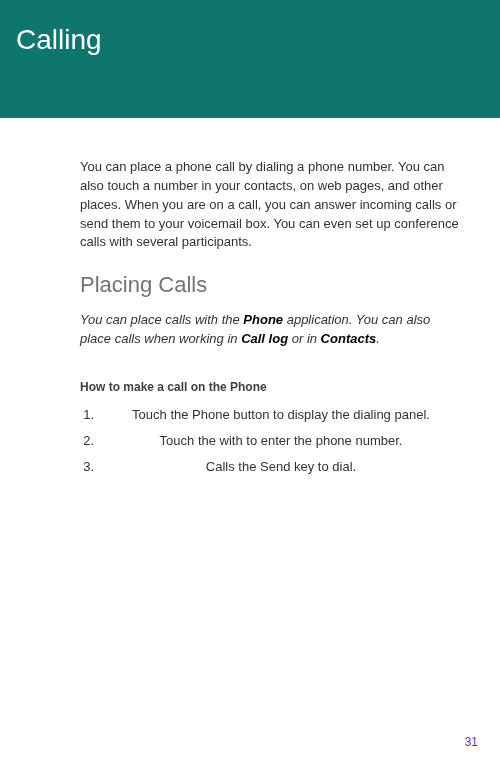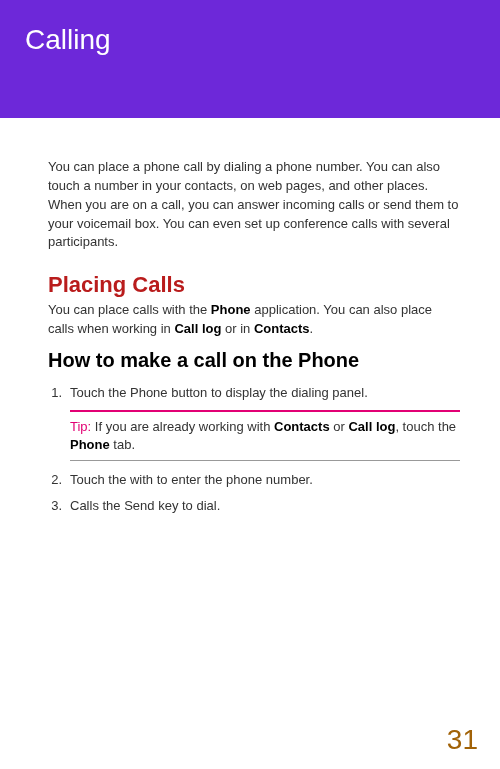--- a/index.html
+++ b/index.html
@@ -7,83 +7,85 @@
       width: 500px;
       height: 769px;
       font-family: Arial, Helvetica, sans-serif;
       background: #fff;
       position: relative;
       font-size: 13px;
       color: #333;
       line-height: 1.4;
     }
     .header {
-      background: #6d28d9;
+      background: #0f766e;
       height: 118px;
-      padding: 20px 25px;
+      padding: 20px 16px;
     }
     .header-title {
       color: #fff;
       font-size: 28px;
       font-weight: 400;
     }
     .content {
-      padding: 40px 40px 0 48px;
+      padding: 40px 40px 0 80px;
     }
     .intro {
       margin-bottom: 18px;
       line-height: 1.45;
     }
     .section-heading {
-      color: #b91c1c;
+      color: #737373;
       font-size: 22px;
-      font-weight: 700;
-      margin-bottom: 0;
+      font-weight: 400;
+      margin-bottom: 10px;
     }
     .section-para {
-      margin-bottom: 7px;
+      margin-bottom: 30px;
       line-height: 1.45;
+      font-style: italic;
     }
     .subheading {
-      font-size: 20px;
+      font-size: 12px;
       font-weight: 700;
-      color: #000000;
+      color: #404040;
       margin-bottom: 10px;
     }
     .bold { font-weight: 700; color: #000; }
     .step {
       display: flex;
       margin-bottom: 8px;
       line-height: 1.4;
     }
     .step-num {
       min-width: 22px;
       text-align: right;
       padding-right: 8px;
     }
     .step-text {
       flex: 1;
+      text-align: center;
     }
     .tip-box {
       border-top: 2px solid #e20074;
       border-bottom: 1px solid #999;
       padding: 6px 0;
       margin: 4px 0 10px 22px;
       line-height: 1.4;
     }
     .tip-label {
       color: #e20074;
       font-weight: 400;
     }
     .page-number {
       position: absolute;
-      bottom: 10px;
+      bottom: 18px;
       right: 22px;
-      font-size: 28px;
-      color: #a16207;
+      font-size: 12px;
+      color: #6d28d9;
     }
   </style>
 </head>
 <body>
 
 <div class="header">
   <div class="header-title">Calling</div>
 </div>
 
 <div class="content">
@@ -96,23 +98,20 @@
     <span>You can place calls with the </span><span class="bold">Phone</span><span> application. You can also place calls when working in </span><span class="bold">Call log</span><span> or in </span><span class="bold">Contacts</span><span>.</span>
   </p>
 
   <h3 class="subheading">How to make a call on the Phone</h3>
 
   <div class="step">
     <div class="step-num">1.</div>
     <div class="step-text">Touch the Phone button to display the dialing panel.</div>
   </div>
 
-  <div class="tip-box">
-    <span class="tip-label">Tip:</span><span>  If you are already working with </span><span class="bold">Contacts</span><span> or </span><span class="bold">Call log</span><span>, touch the </span><span class="bold">Phone</span><span> tab.</span>
-  </div>
 
   <div class="step">
     <div class="step-num">2.</div>
     <div class="step-text">Touch the with to enter the phone number.</div>
   </div>
 
   <div class="step">
     <div class="step-num">3.</div>
     <div class="step-text">Calls the Send key to dial.</div>
   </div>

